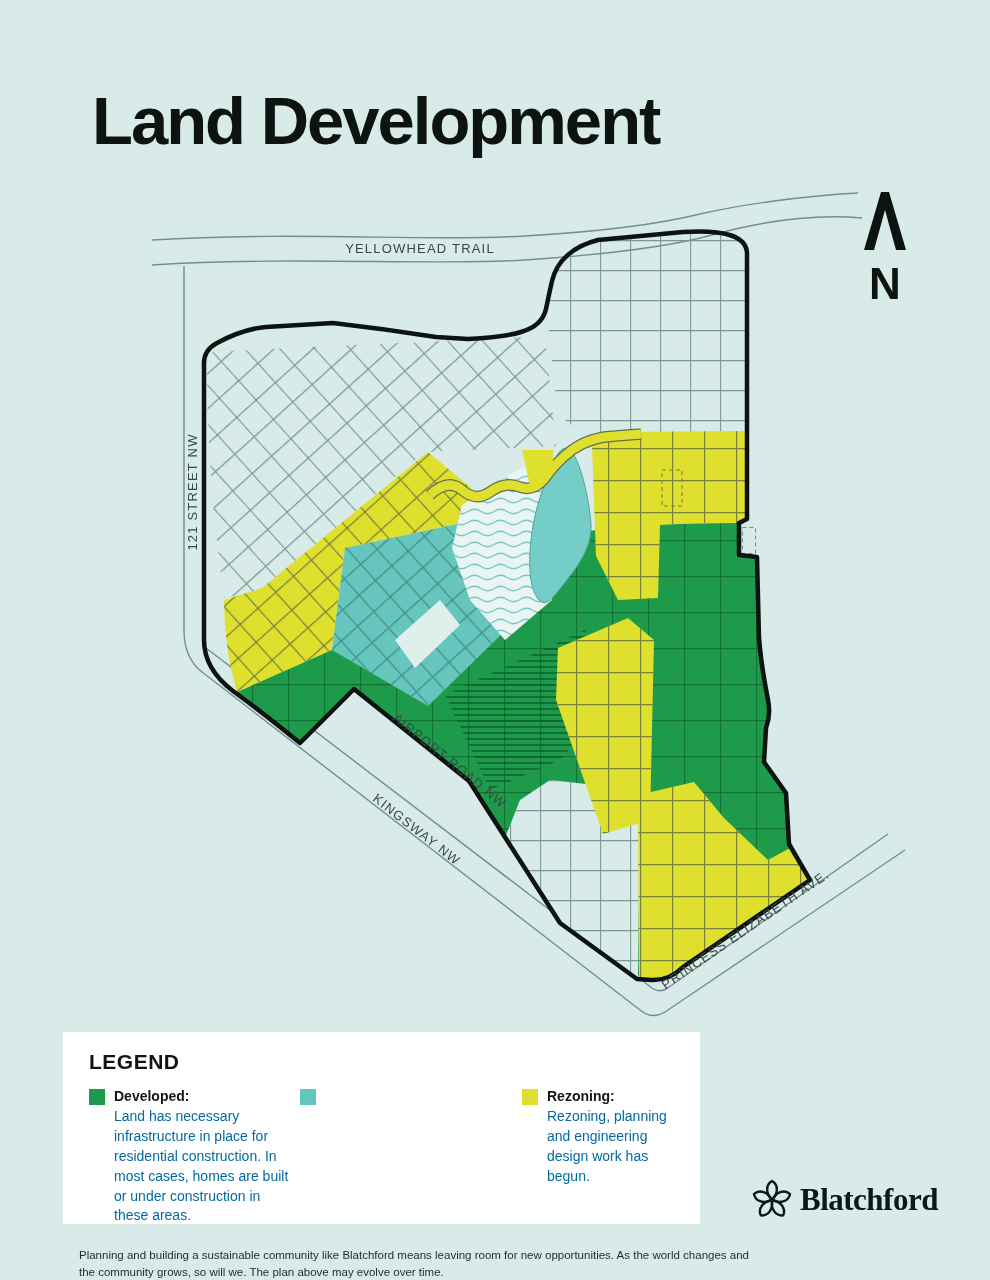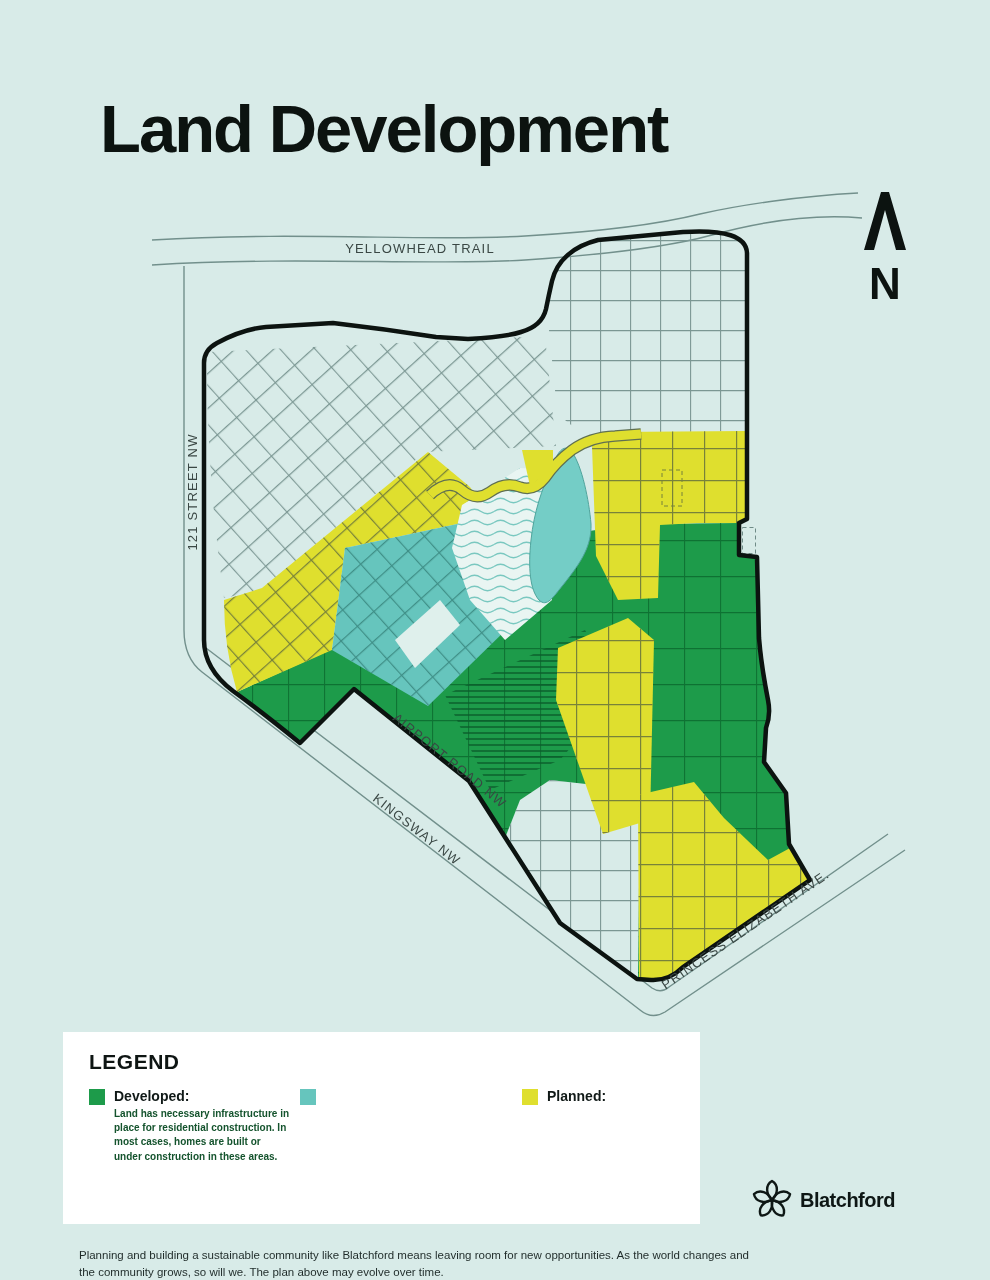--- a/index.html
+++ b/index.html
@@ -1,36 +1,36 @@
 <!DOCTYPE html>
 <html><head>
 <meta charset="utf-8">
 <style>
   html,body{margin:0;padding:0;background:#b9d2ce;}
   .page{position:relative;width:990px;height:1280px;background:#d8ebe8;
         font-family:"Liberation Sans",sans-serif;overflow:hidden;}
-  .page-title{position:absolute;left:84px;top:74px;margin:16px;font-size:67px;
+  .page-title{position:absolute;left:84px;top:74px;margin:8px;font-size:67px;
         font-weight:bold;letter-spacing:-2px;color:#0c1310;}
   .north{position:absolute;left:860px;top:192px;width:50px;text-align:center;color:#0c1310;}
   .north svg{display:block;margin:0 auto;}
   .north-label{font-size:44px;font-weight:bold;line-height:1;margin-top:12px;}
   .map-svg{position:absolute;left:0;top:0;}
   .map-label{font-size:13px;letter-spacing:1.2px;fill:#3a4744;}
   .legend{position:absolute;left:63px;top:1032px;width:637px;height:192px;background:#ffffff;
         box-sizing:border-box;padding:18px 16px 0 26px;}
   .legend-title{font-size:21px;font-weight:bold;letter-spacing:.5px;color:#0e1513;margin:0 0 14px 0;}
   .legend-items{display:grid;grid-template-columns:201px 212px 1fr;column-gap:10px;}
   .legend-item{display:flex;gap:9px;align-items:flex-start;}
   .swatch{flex:0 0 16px;margin-top:1px;}
   .item-label{font-weight:bold;font-size:14px;color:#101917;margin-bottom:3px;}
-  .item-desc{font-size:10px;line-height:1.42;color:#14532d;font-weight:bold;}
+  .item-desc{font-size:14px;line-height:1.42;color:#0369a1;}
   .footer-text{position:absolute;left:63px;top:1231px;width:680px;margin:16px;
         font-size:11.5px;line-height:1.5;color:#1f2b29;}
   .brand{position:absolute;left:750px;top:1178px;display:flex;align-items:center;gap:6px;color:#0e1715;}
-  .brand-name{font-size:20px;font-weight:bold;letter-spacing:-0.5px;}
+  .brand-name{font-size:31px;font-weight:bold;letter-spacing:-0.5px;font-family:Liberation Serif, serif;}
 </style>
 </head>
 <body>
 
 <div class="page">
 
   <h1 class="page-title">Land Development</h1>
 
   <svg class="map-svg" width="990" height="1280" viewBox="0 0 990 1280">
     <defs>
@@ -148,21 +148,22 @@
         <svg class="swatch" width="16" height="16">
           <rect width="16" height="16" fill="#66c5bd"></rect>
         </svg>
       </div>
 
       <div class="legend-item">
         <svg class="swatch" width="16" height="16">
           <rect width="16" height="16" fill="#dfdf2e"></rect>
         </svg>
         <div>
-          <div class="item-label">Planned:</div>
+          <div class="item-label">Rezoning:</div>
+          <div class="item-desc">Rezoning, planning and engineering design work has begun.</div>
         </div>
       </div>
 
     </div>
   </div>
 
   <p class="footer-text">Planning and building a sustainable community like Blatchford means leaving room for new opportunities. As the world changes and the community grows, so will we. The plan above may evolve over time.</p>
 
   <div class="brand">
     <svg width="44" height="44" viewBox="0 0 44 44">

